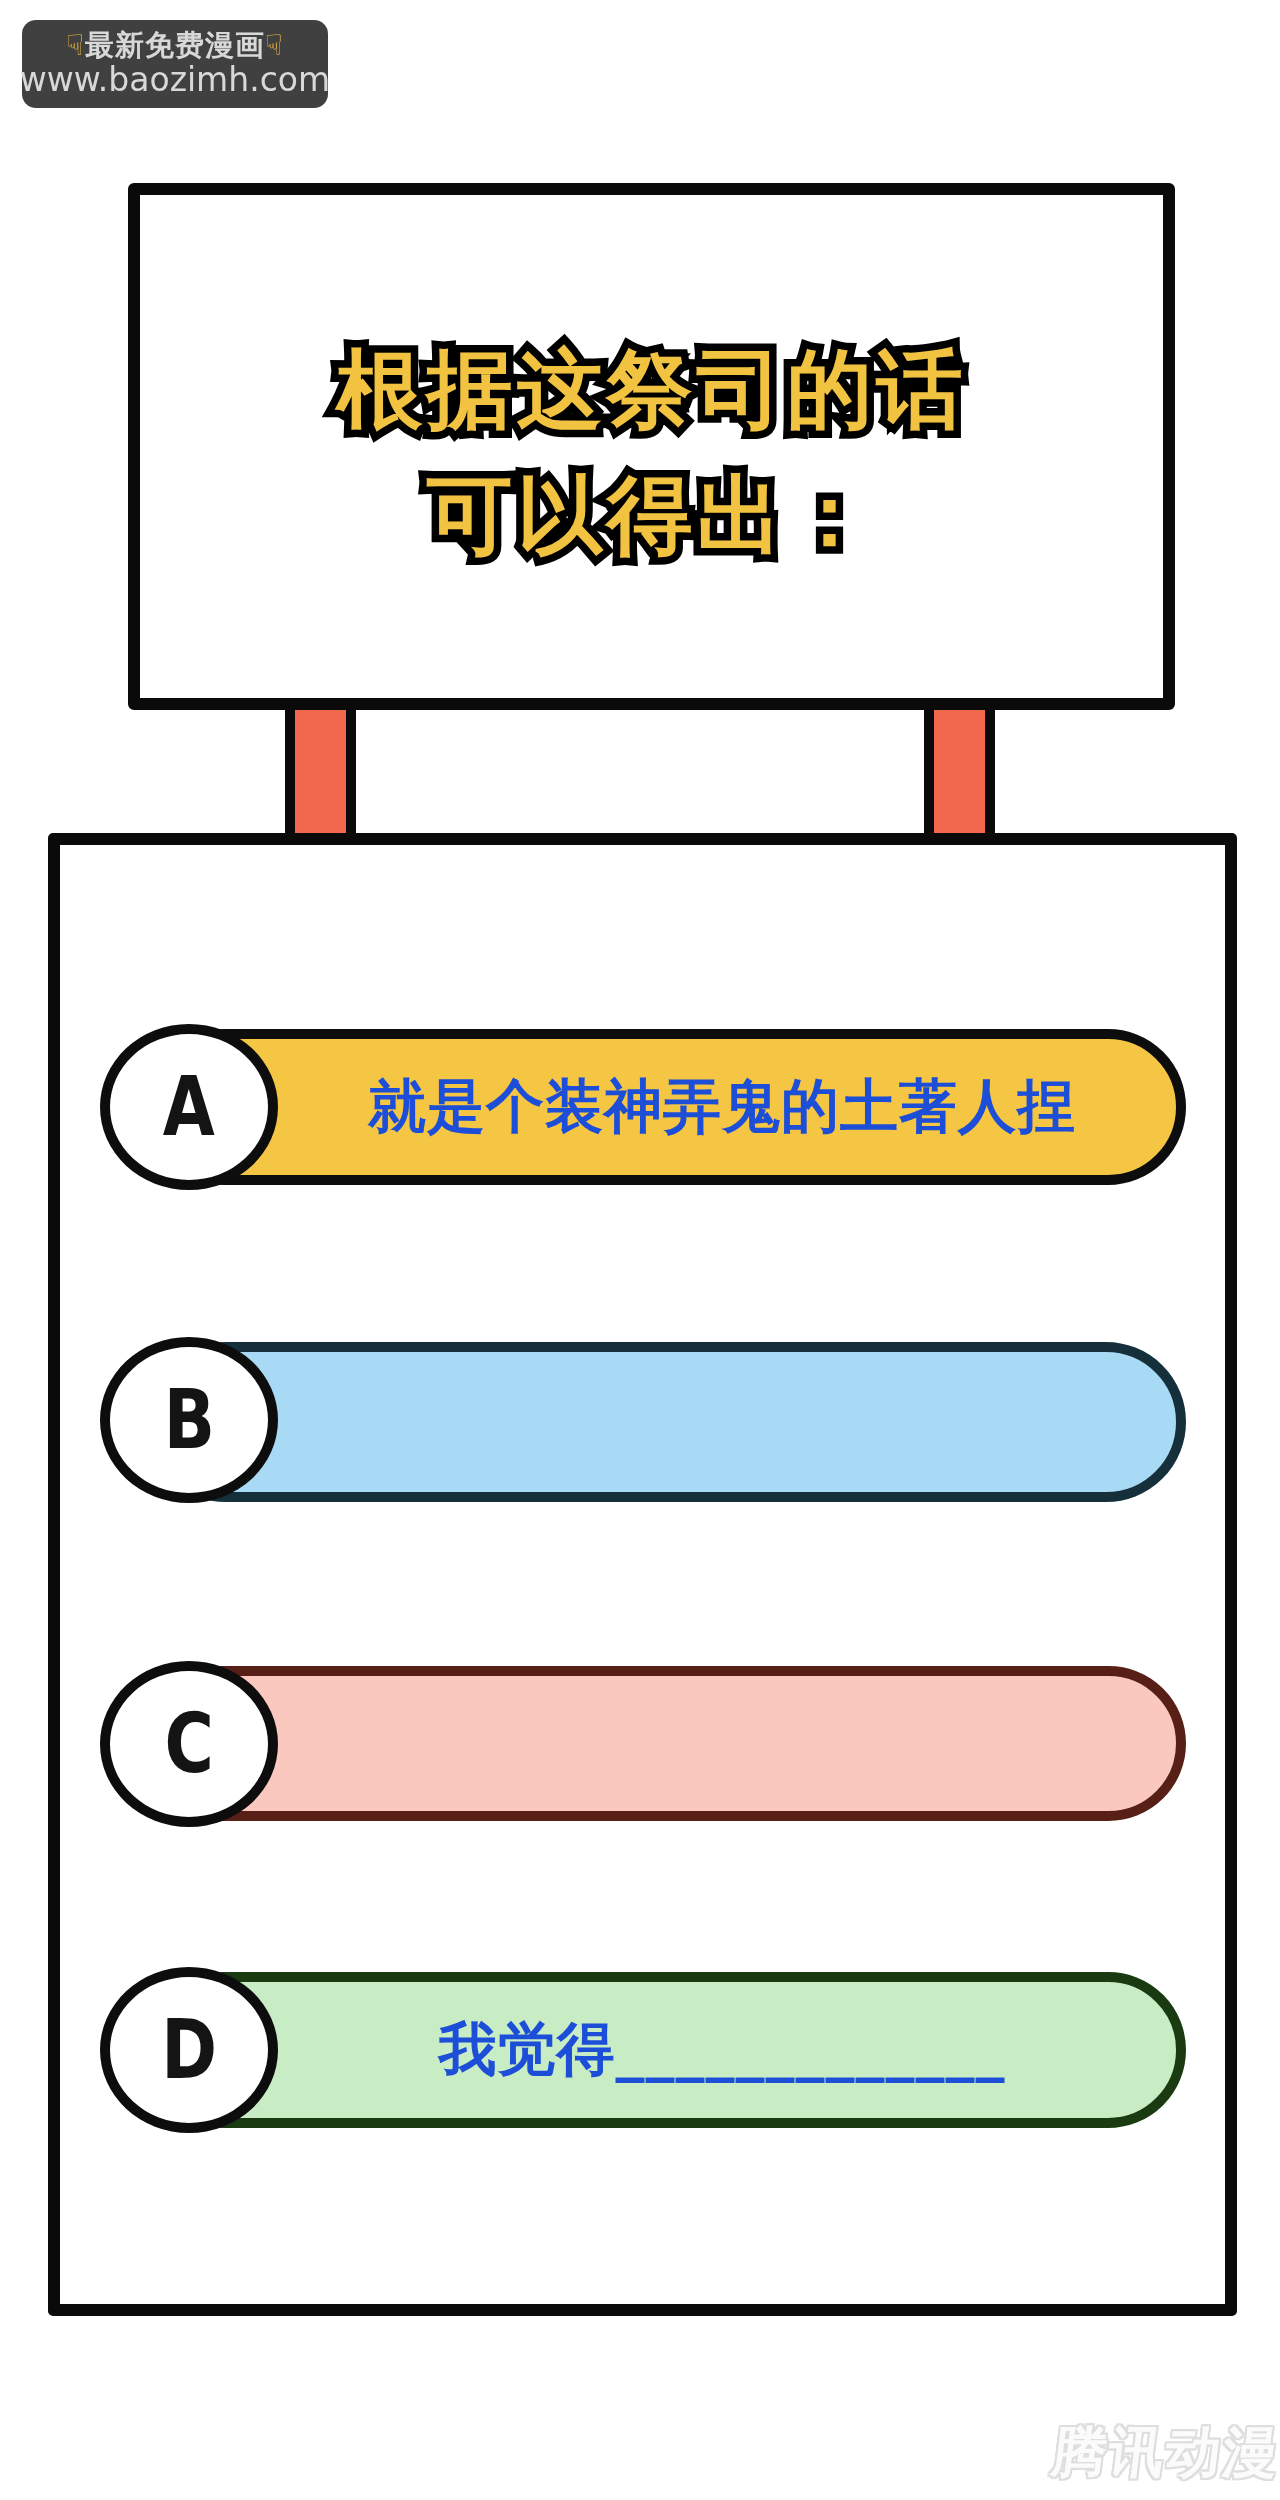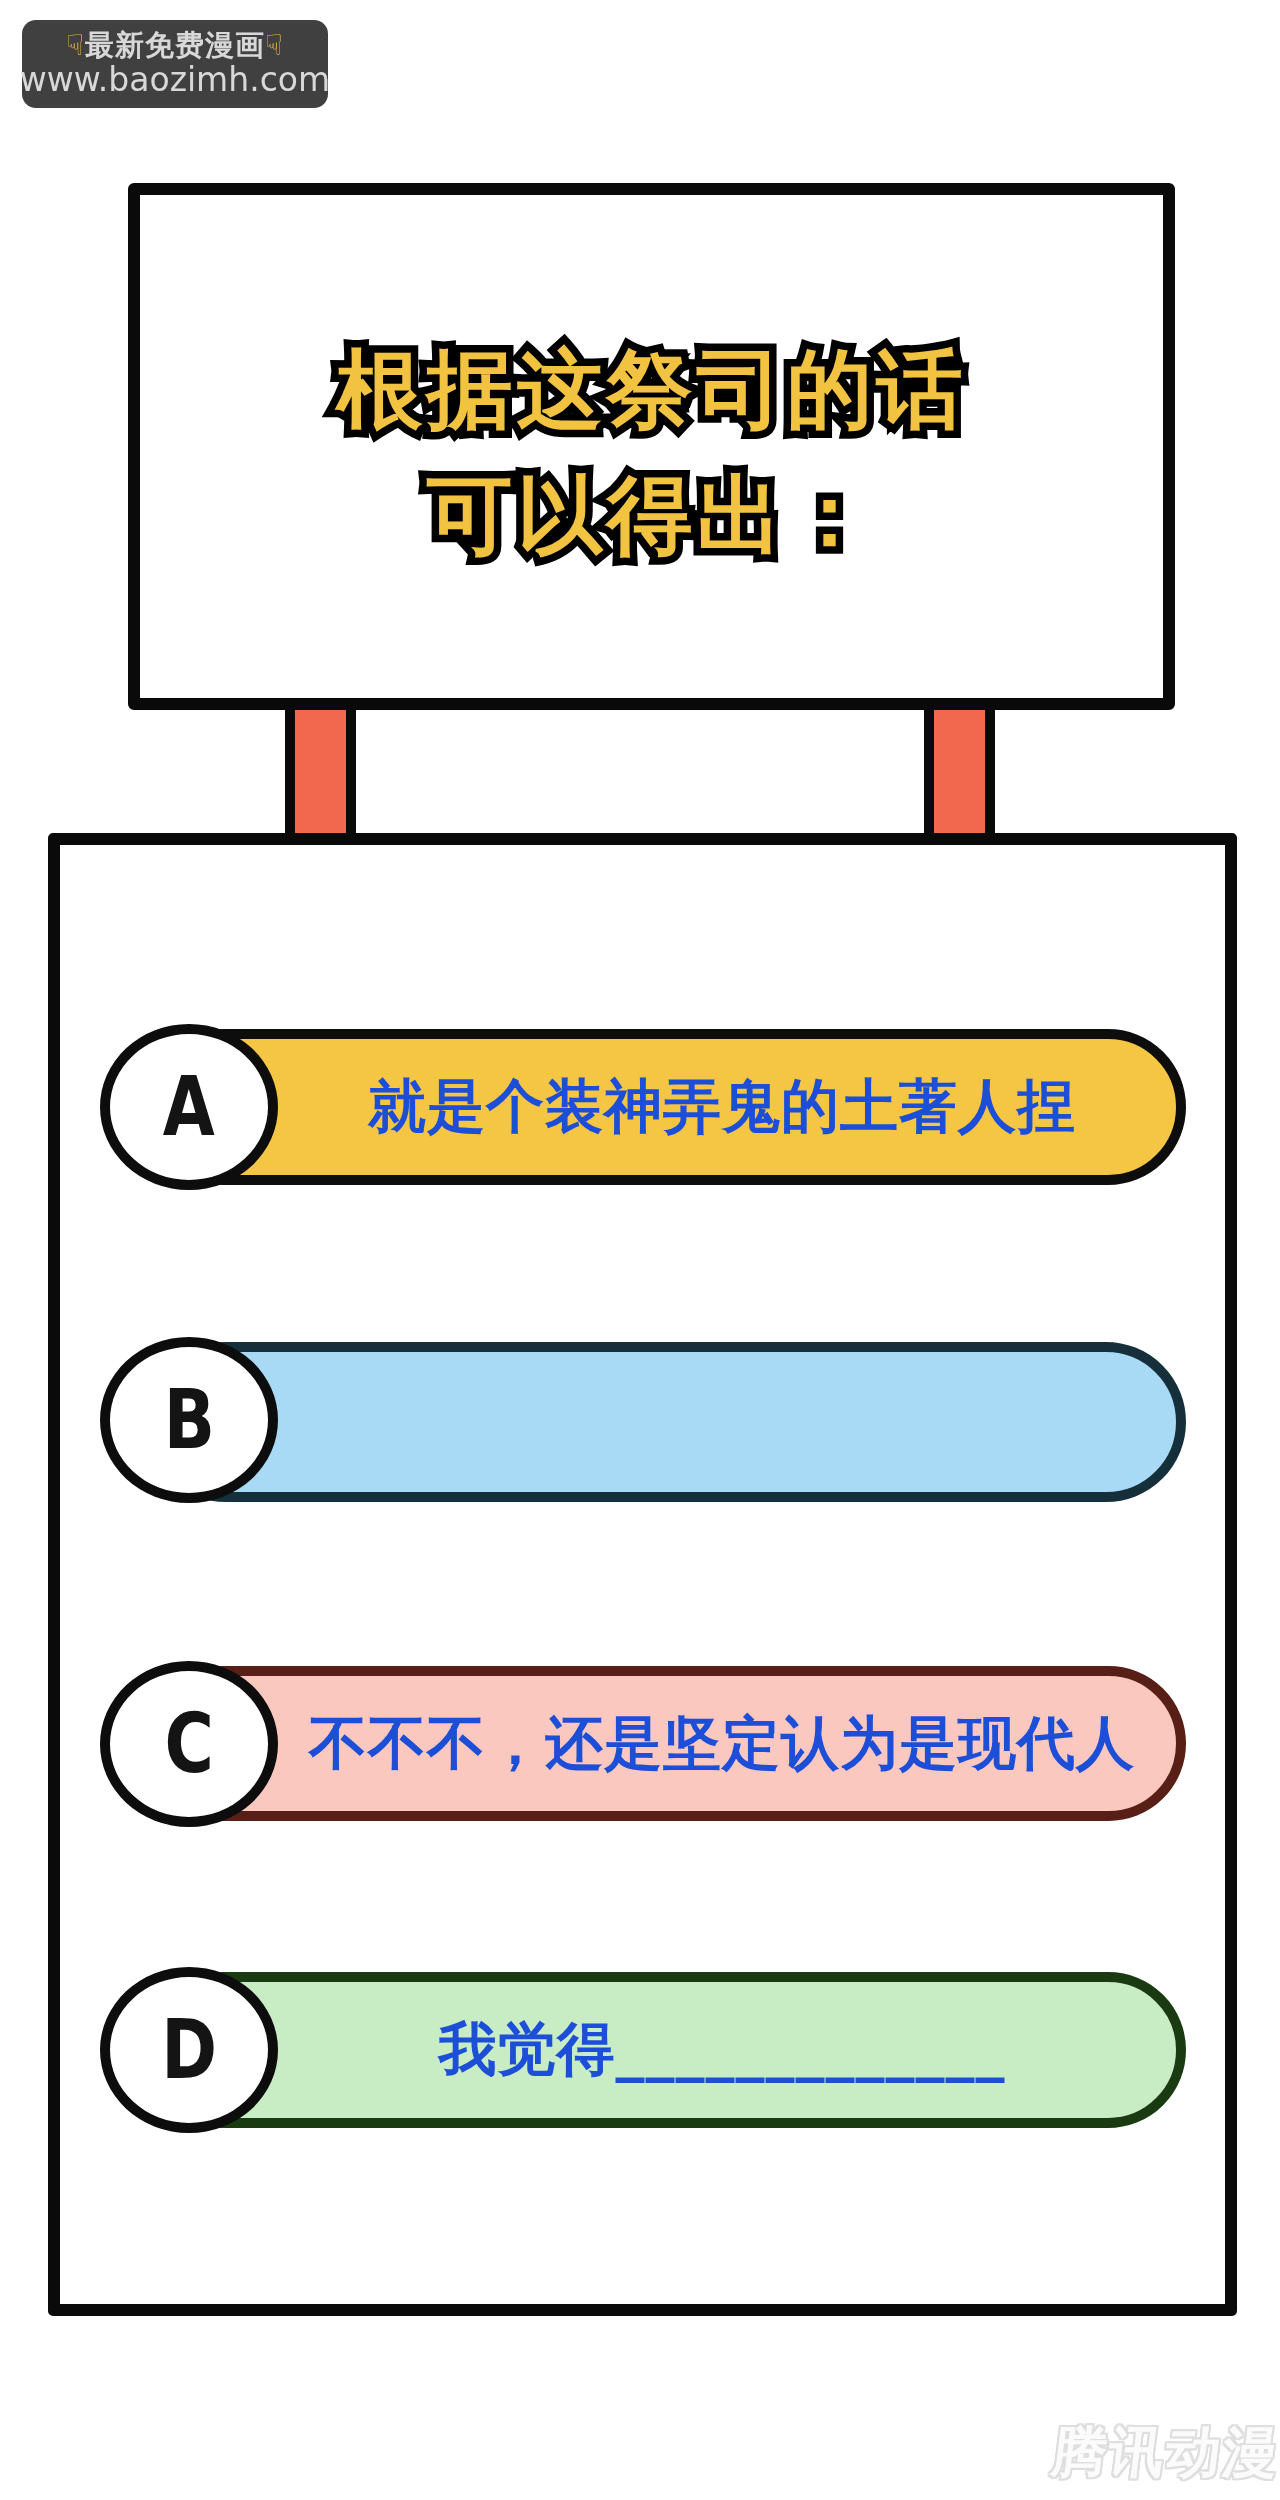--- a/index.html
+++ b/index.html
@@ -155,21 +155,20 @@
   <div class="pill-circle">
     <span class="pill-letter">B</span>
   </div>
 </div>
 
 <div class="pill pill-c">
   <div class="pill-body" style="background: rgb(251, 200, 192); border-color: rgb(87, 31, 21);"></div>
   <div class="pill-circle">
     <span class="pill-letter">C</span>
   </div>
-  <div class="pill-text">不不不，还是坚定认为是现代人</div>
 </div>
 
 <div class="pill pill-d">
   <div class="pill-body" style="background: rgb(200, 236, 196); border-color: rgb(26, 58, 18);"></div>
   <div class="pill-circle">
     <span class="pill-letter">D</span>
   </div>
   <div class="pill-text">我觉得_____________</div>
 </div>
 

